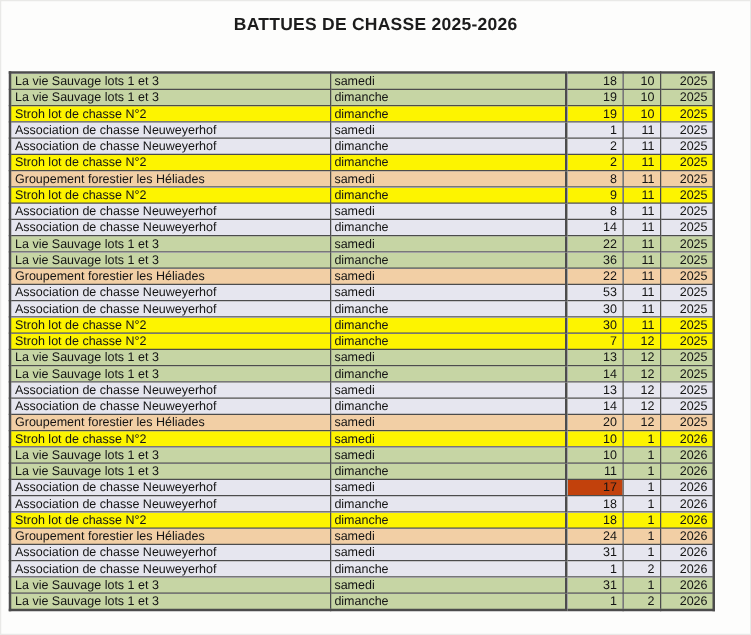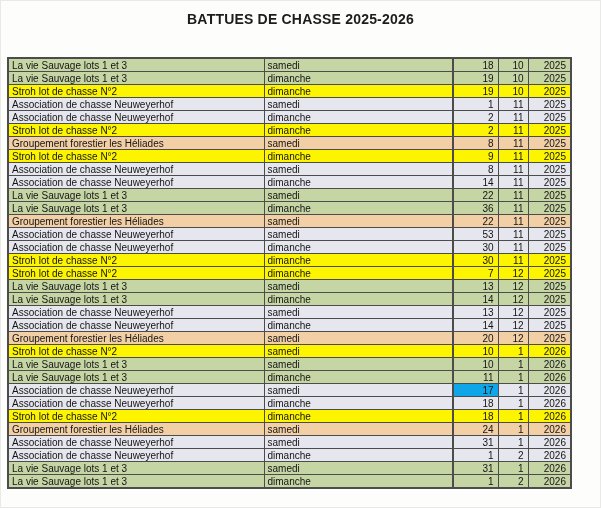--- a/index.html
+++ b/index.html
@@ -228,21 +228,21 @@
         <tr>
     <td class="c-org" style="background: rgb(198, 213, 164);">La vie Sauvage lots 1 et 3</td>
     <td class="c-day" style="background: rgb(198, 213, 164);">dimanche</td>
     <td class="c-num c-d" style="background: rgb(198, 213, 164);">11</td>
     <td class="c-num c-m" style="background: rgb(198, 213, 164);">1</td>
     <td class="c-num c-y" style="background: rgb(198, 213, 164);">2026</td>
   </tr>
         <tr>
     <td class="c-org" style="background: rgb(230, 230, 239);">Association de chasse Neuweyerhof</td>
     <td class="c-day" style="background: rgb(230, 230, 239);">samedi</td>
-    <td class="c-num c-d" style="background: #0ea5e9;">17</td>
+    <td class="c-num c-d" style="background: #c2410c;">17</td>
     <td class="c-num c-m" style="background: rgb(230, 230, 239);">1</td>
     <td class="c-num c-y" style="background: rgb(230, 230, 239);">2026</td>
   </tr>
         <tr>
     <td class="c-org" style="background: rgb(230, 230, 239);">Association de chasse Neuweyerhof</td>
     <td class="c-day" style="background: rgb(230, 230, 239);">dimanche</td>
     <td class="c-num c-d" style="background: rgb(230, 230, 239);">18</td>
     <td class="c-num c-m" style="background: rgb(230, 230, 239);">1</td>
     <td class="c-num c-y" style="background: rgb(230, 230, 239);">2026</td>
   </tr>

